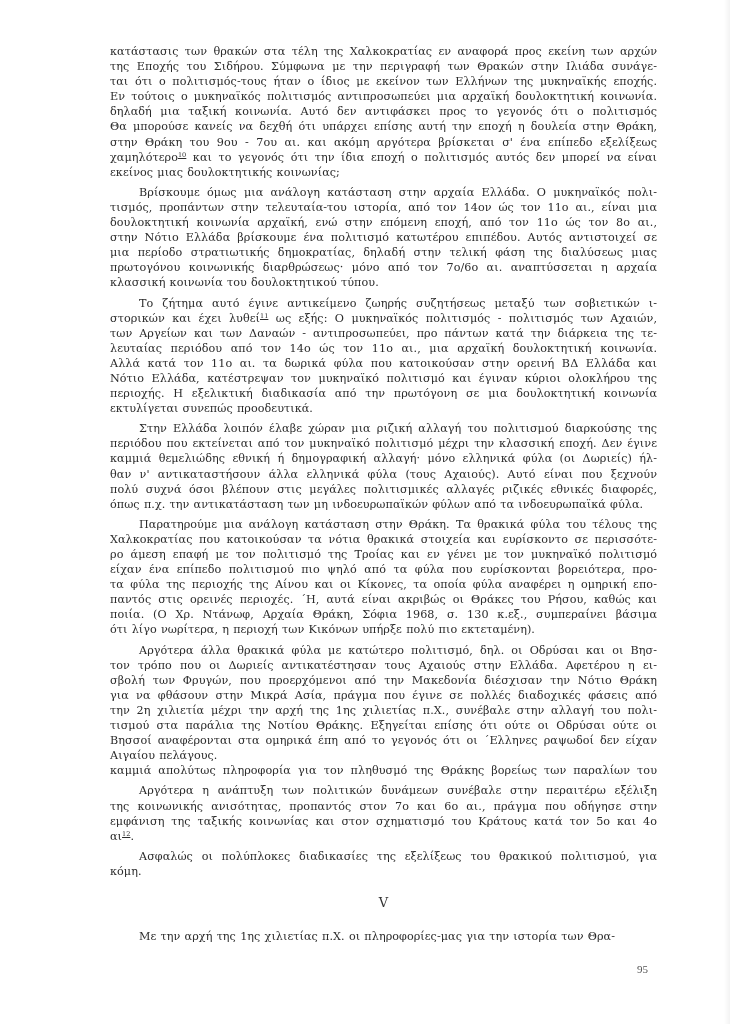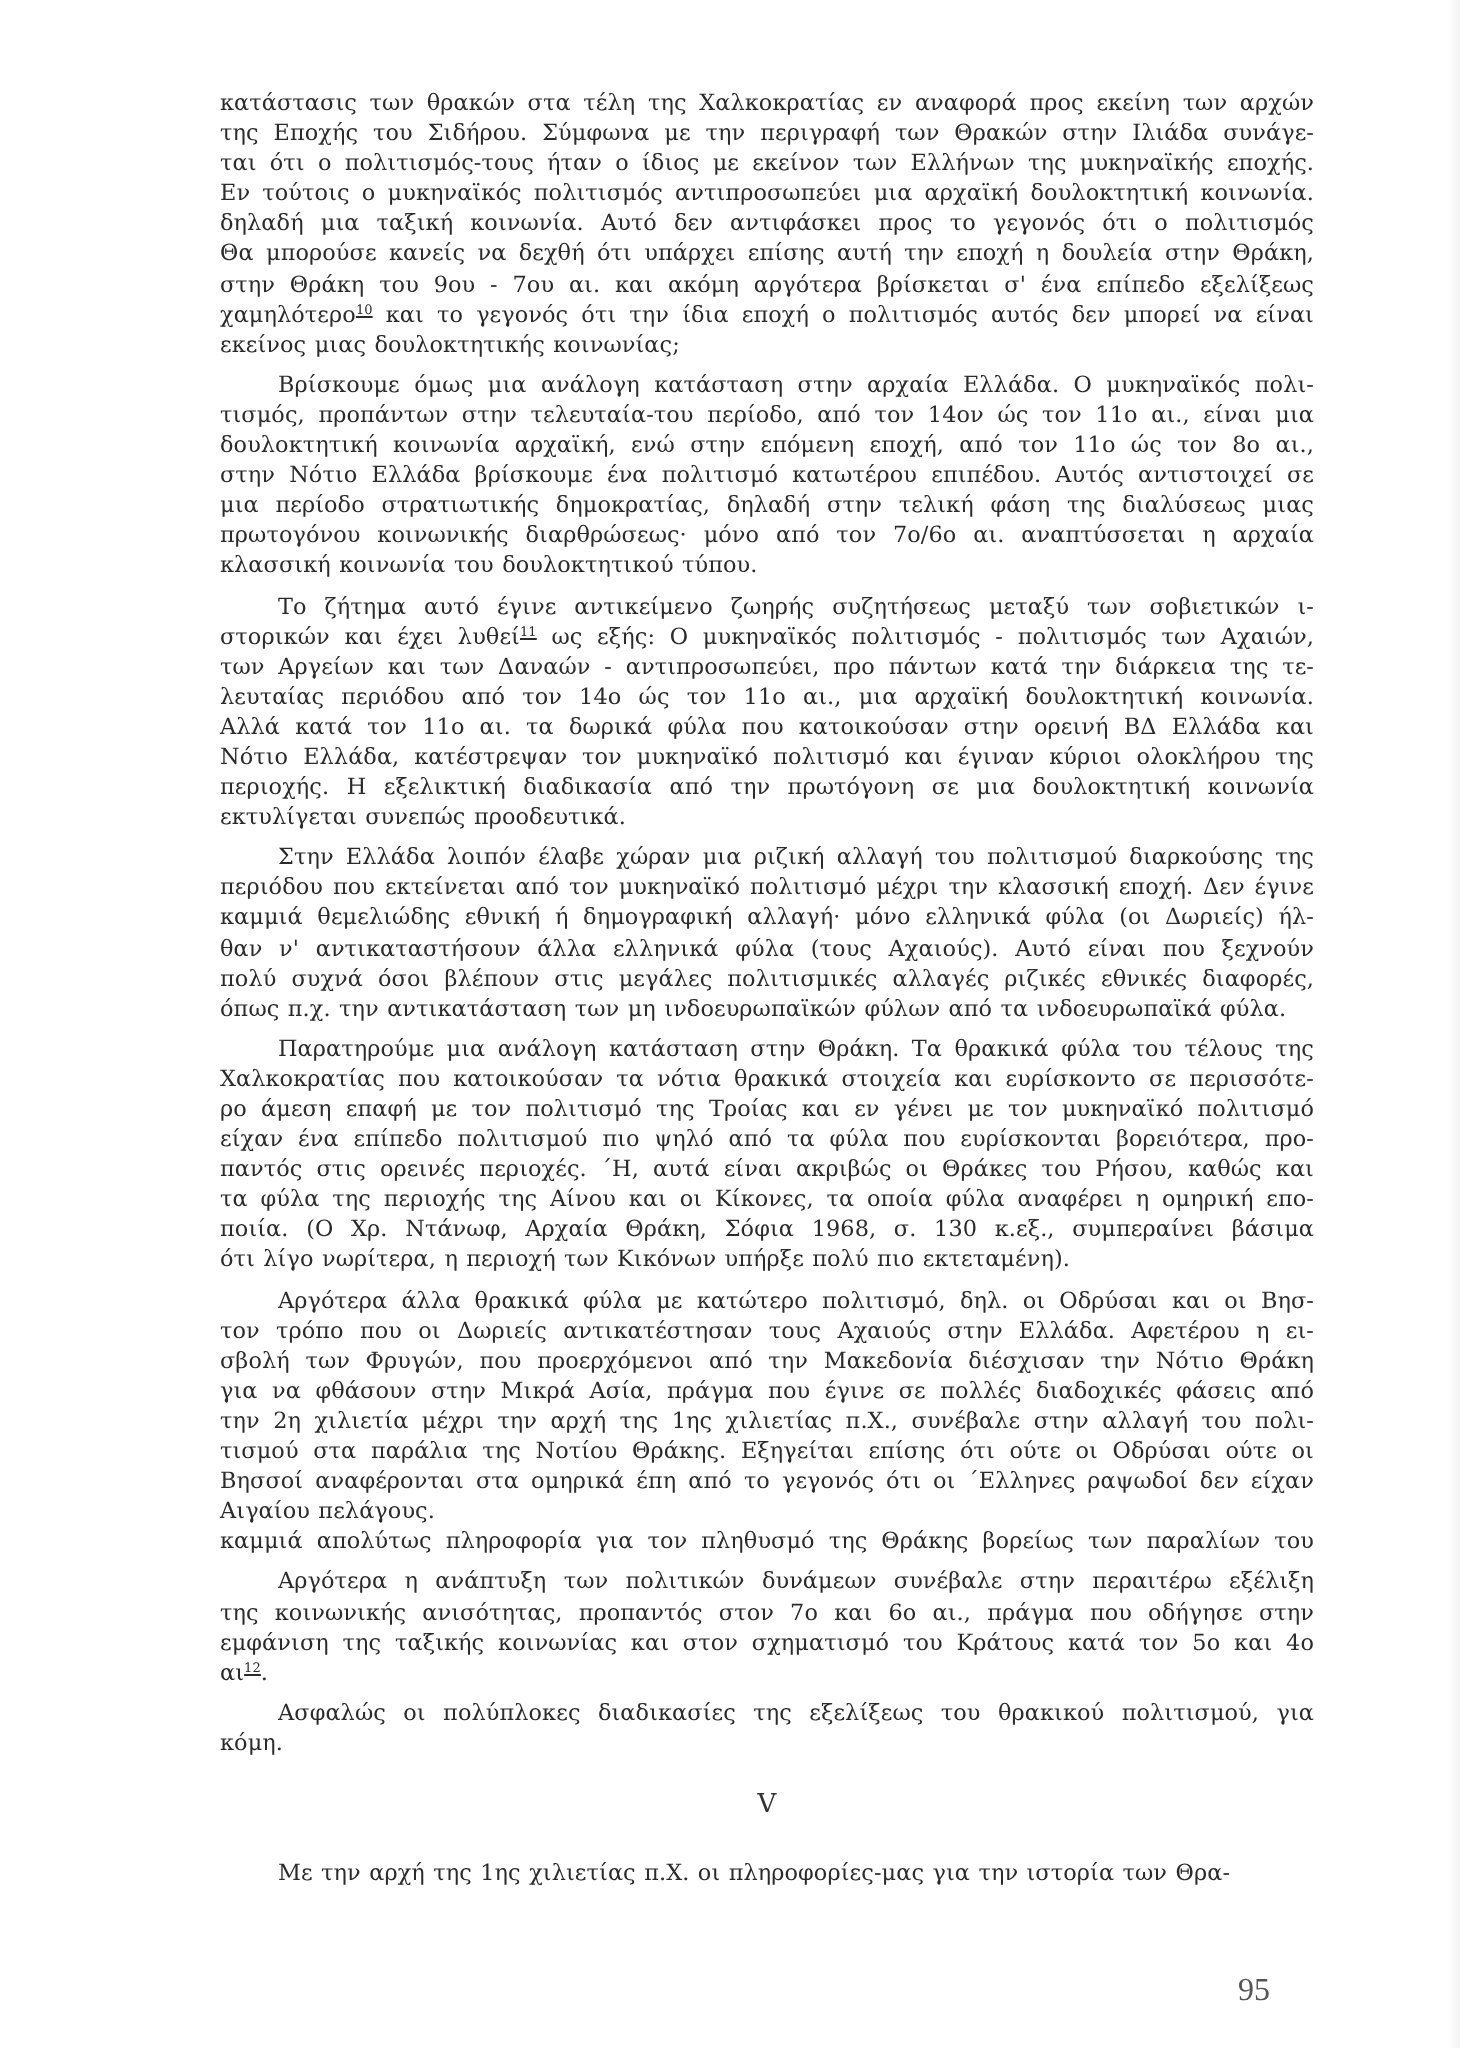--- a/index.html
+++ b/index.html
@@ -49,26 +49,25 @@
   .section-heading {
     text-align: center;
     font-size: 13px;
     margin-top: 16px;
     margin-bottom: 18px;
     height: 16px;
     color: #333;
   }
   .page-number {
     position: absolute;
-    left: 619px;
+    left: 637px;
     top: 963px;
-    font-size: 16px;
+    font-size: 11px;
     color: #555;
     font-family: "Liberation Serif", serif;
-    margin-top: 24px;
   }
   .edge-shade {
     position: absolute;
     right: 0;
     top: 0;
     width: 6px;
     height: 1024px;
     background: linear-gradient(to right, #ffffff, #f3f3f3);
   }
 </style>
@@ -85,21 +84,21 @@
         <div class="line">ται ότι ο πολιτισμός-τους ήταν ο ίδιος με εκείνον των Ελλήνων της μυκηναϊκής εποχής.</div>
         <div class="line">Εν τούτοις ο μυκηναϊκός πολιτισμός αντιπροσωπεύει μια αρχαϊκή δουλοκτητική κοινωνία.</div>
         <div class="line">δηλαδή μια ταξική κοινωνία.  Αυτό δεν αντιφάσκει προς το γεγονός ότι ο πολιτισμός</div>
         <div class="line">Θα μπορούσε κανείς να δεχθή ότι υπάρχει επίσης αυτή την εποχή η δουλεία στην Θράκη,</div>
         <div class="line">στην Θράκη του 9ου - 7ου αι. και ακόμη  αργότερα βρίσκεται σ'  ένα επίπεδο εξελίξεως</div>
         <div class="line"><span>χαμηλότερο</span><sup>10</sup><span> και το γεγονός ότι την ίδια εποχή ο πολιτισμός αυτός δεν μπορεί να είναι</span></div>
         <div class="line last">εκείνος μιας δουλοκτητικής κοινωνίας;</div>
       </div>
       <div class="para">
         <div class="line indent">Βρίσκουμε όμως μια ανάλογη κατάσταση στην αρχαία Ελλάδα. Ο μυκηναϊκός πολι-</div>
-        <div class="line">τισμός, προπάντων στην τελευταία-του περίοδο, από τον 14ον ώς τον 11ο αι., είναι μια</div>
+        <div class="line">τισμός, προπάντων στην τελευταία-του ιστορία, από τον 14ον ώς τον 11ο αι., είναι μια</div>
         <div class="line">δουλοκτητική κοινωνία αρχαϊκή, ενώ στην επόμενη εποχή, από τον  11ο ώς τον 8ο αι.,</div>
         <div class="line">στην Νότιο Ελλάδα βρίσκουμε ένα πολιτισμό κατωτέρου επιπέδου. Αυτός αντιστοιχεί σε</div>
         <div class="line">μια περίοδο στρατιωτικής  δημοκρατίας, δηλαδή στην τελική φάση  της διαλύσεως μιας</div>
         <div class="line">πρωτογόνου κοινωνικής  διαρθρώσεως· μόνο  από τον 7ο/6ο αι. αναπτύσσεται η αρχαία</div>
         <div class="line last">κλασσική κοινωνία του δουλοκτητικού τύπου.</div>
       </div>
       <div class="para">
         <div class="line indent">Το ζήτημα αυτό έγινε αντικείμενο  ζωηρής συζητήσεως μεταξύ των σοβιετικών ι-</div>
         <div class="line"><span>στορικών και έχει λυθεί</span><sup>11</sup><span> ως εξής: Ο μυκηναϊκός πολιτισμός - πολιτισμός των Αχαιών,</span></div>
         <div class="line">των Αργείων και των Δαναών - αντιπροσωπεύει, προ πάντων κατά την διάρκεια της τε-</div>
@@ -115,22 +114,22 @@
         <div class="line">καμμιά θεμελιώδης εθνική ή δημογραφική αλλαγή· μόνο ελληνικά φύλα (οι Δωριείς) ήλ-</div>
         <div class="line">θαν ν' αντικαταστήσουν άλλα ελληνικά  φύλα (τους Αχαιούς). Αυτό είναι που ξεχνούν</div>
         <div class="line">πολύ συχνά όσοι βλέπουν στις μεγάλες πολιτισμικές  αλλαγές ριζικές εθνικές διαφορές,</div>
         <div class="line last">όπως π.χ. την αντικατάσταση των μη ινδοευρωπαϊκών φύλων από τα ινδοευρωπαϊκά φύλα.</div>
       </div>
       <div class="para">
         <div class="line indent">Παρατηρούμε μια ανάλογη κατάσταση στην Θράκη. Τα θρακικά φύλα του τέλους της</div>
         <div class="line">Χαλκοκρατίας που κατοικούσαν τα νότια θρακικά στοιχεία και ευρίσκοντο σε  περισσότε-</div>
         <div class="line">ρο άμεση επαφή με τον πολιτισμό της Τροίας και  εν γένει με τον μυκηναϊκό πολιτισμό</div>
         <div class="line">είχαν ένα επίπεδο πολιτισμού πιο ψηλό από  τα φύλα που ευρίσκονται βορειότερα, προ-</div>
+        <div class="line">τα φύλα της περιοχής της Αίνου και οι Κίκονες, τα οποία φύλα αναφέρει η ομηρική επο-</div>
         <div class="line">παντός στις ορεινές περιοχές. ´Η, αυτά είναι ακριβώς οι Θράκες του Ρήσου, καθώς και</div>
-        <div class="line">τα φύλα της περιοχής της Αίνου και οι Κίκονες, τα οποία φύλα αναφέρει η ομηρική επο-</div>
         <div class="line">ποιία. (Ο Χρ. Ντάνωφ, Αρχαία Θράκη, Σόφια 1968, σ. 130 κ.εξ., συμπεραίνει βάσιμα</div>
         <div class="line last">ότι λίγο νωρίτερα, η περιοχή των Κικόνων υπήρξε πολύ πιο εκτεταμένη).</div>
       </div>
       <div class="para">
         <div class="line indent">Αργότερα άλλα θρακικά φύλα με κατώτερο πολιτισμό, δηλ. οι Οδρύσαι και οι Βησ-</div>
         <div class="line">τον τρόπο που οι Δωριείς αντικατέστησαν τους Αχαιούς στην Ελλάδα. Αφετέρου η ει-</div>
         <div class="line">σβολή  των Φρυγών, που προερχόμενοι από την  Μακεδονία διέσχισαν την Νότιο Θράκη</div>
         <div class="line">για να φθάσουν στην Μικρά Ασία, πράγμα που  έγινε σε πολλές διαδοχικές φάσεις από</div>
         <div class="line">την 2η χιλιετία μέχρι την αρχή της 1ης χιλιετίας π.Χ., συνέβαλε στην αλλαγή του πολι-</div>
         <div class="line">τισμού στα παράλια της Νοτίου Θράκης. Εξηγείται επίσης ότι ούτε οι Οδρύσαι ούτε οι</div>

